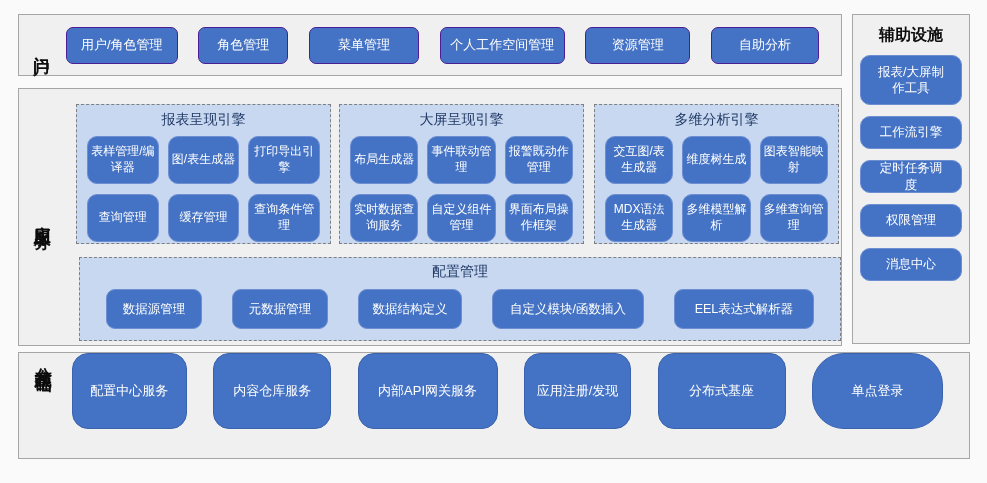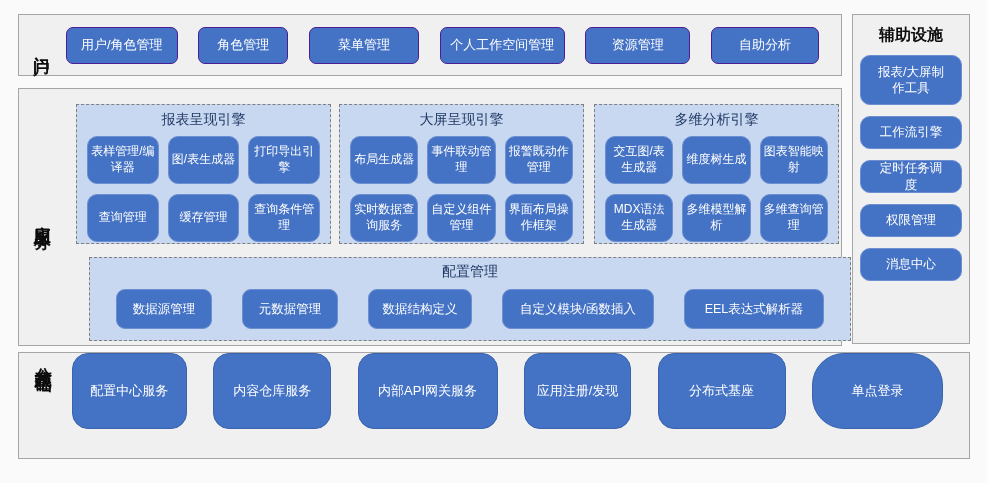--- a/index.html
+++ b/index.html
@@ -53,21 +53,21 @@
   .engine-grid {
     display:grid; grid-template-columns:repeat(3,1fr);
     gap:10px 9px; padding:7px 10px 0;
   }
   .engine-grid .btn, .config-btns .btn, .aux-btns .btn {
     border:1px solid #6d8fd1; border-radius:10px;
   }
   .engine-grid .btn { height:48px; font-size:12px; padding:2px 3px; }
   .config {
     position:absolute; left:60px; top:168px; width:762px; height:84px;
-    box-sizing:border-box; background:#c9d8f1; border:1px dashed #7f7f7f;margin-left:10px;
+    box-sizing:border-box; background:#c9d8f1; border:1px dashed #7f7f7f;
   }
   .config-title { margin-top:5px; }
   .config-btns { display:flex; justify-content:center; gap:30px; margin-top:8px; }
   .config-btns .btn { height:40px; font-size:12.5px; border-radius:9px; padding:16px 6px; }
   .config-btns .btn:nth-child(1){ width:96px; }
   .config-btns .btn:nth-child(2){ width:96px; }
   .config-btns .btn:nth-child(3){ width:104px; }
   .config-btns .btn:nth-child(4){ width:152px; }
   .config-btns .btn:nth-child(5){ width:140px; }
   

